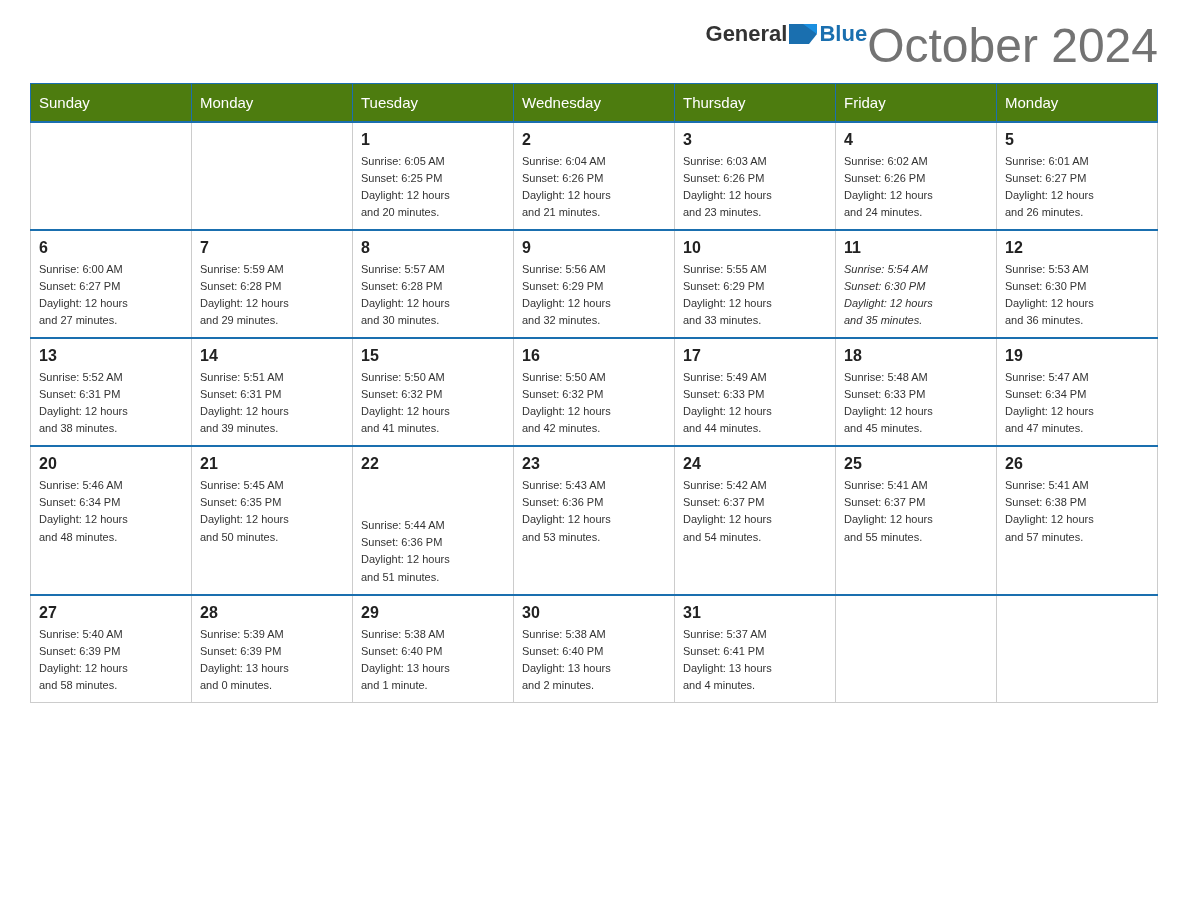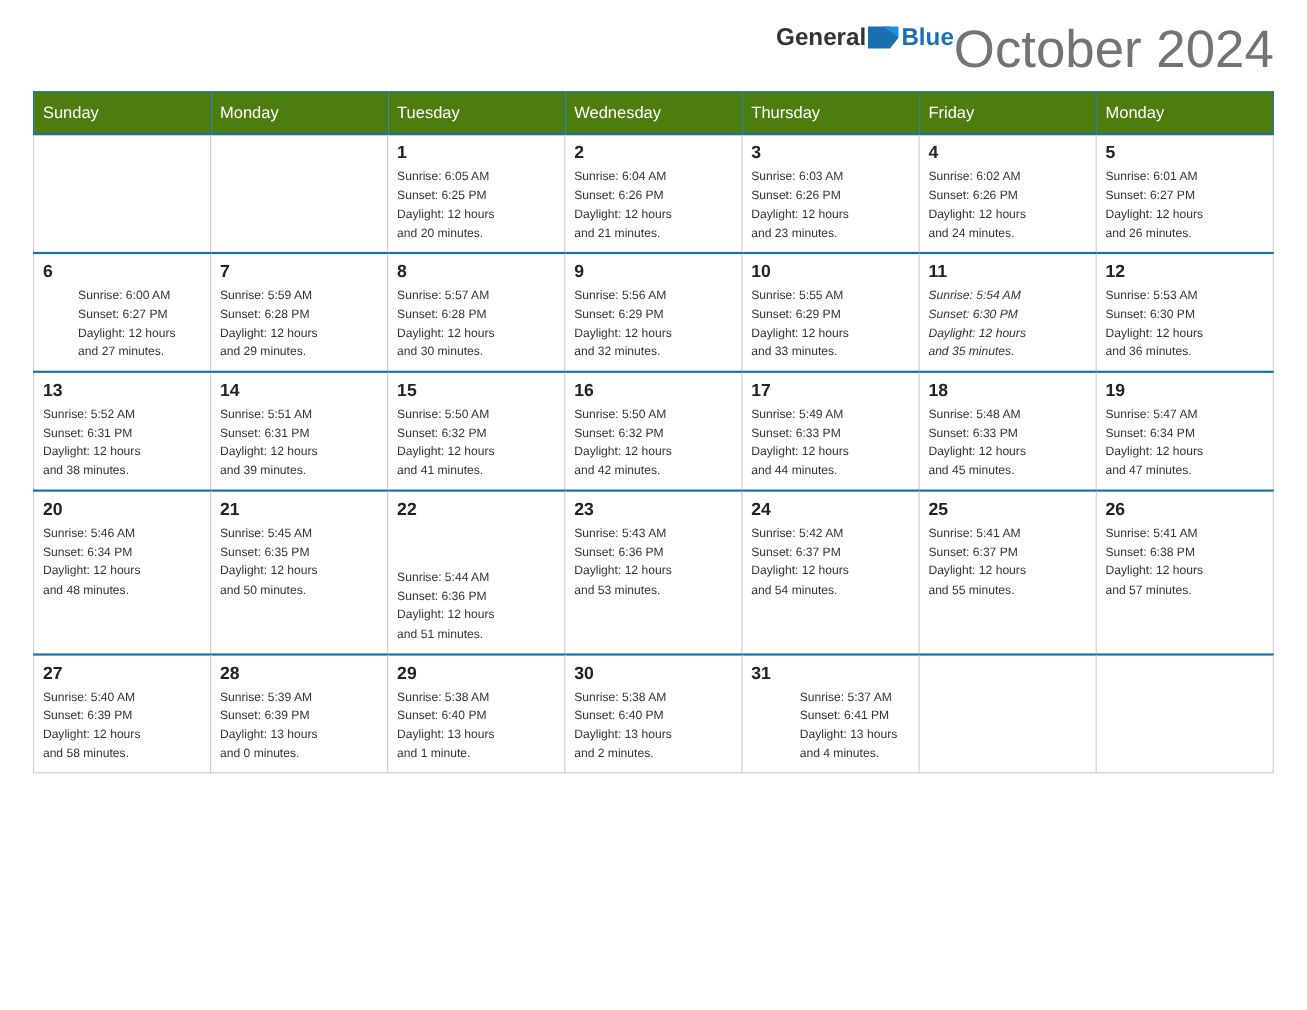--- a/index.html
+++ b/index.html
@@ -157,21 +157,21 @@
           <span class="day-number">5</span>
           <div class="day-info" style="white-space: pre-line;">Sunrise: 6:01 AM
 Sunset: 6:27 PM
 Daylight: 12 hours
 and 26 minutes.</div>
         </td>
       </tr>
       <tr class="week-row">
         <td>
           <span class="day-number">6</span>
-          <div class="day-info" style="white-space: pre-line; margin-left: 32px;">Sunrise: 6:00 AM
+          <div class="day-info" style="white-space: pre-line;">Sunrise: 6:00 AM
 Sunset: 6:27 PM
 Daylight: 12 hours
 and 27 minutes.</div>
         </td>
         <td>
           <span class="day-number">7</span>
           <div class="day-info" style="white-space: pre-line;">Sunrise: 5:59 AM
 Sunset: 6:28 PM
 Daylight: 12 hours
 and 29 minutes.</div>
@@ -338,21 +338,21 @@
         </td>
         <td>
           <span class="day-number">30</span>
           <div class="day-info" style="white-space: pre-line;">Sunrise: 5:38 AM
 Sunset: 6:40 PM
 Daylight: 13 hours
 and 2 minutes.</div>
         </td>
         <td>
           <span class="day-number">31</span>
-          <div class="day-info" style="white-space: pre-line; margin-left: 44px;">Sunrise: 5:37 AM
+          <div class="day-info" style="white-space: pre-line;">Sunrise: 5:37 AM
 Sunset: 6:41 PM
 Daylight: 13 hours
 and 4 minutes.</div>
         </td>
         <td class="empty"></td>
         <td class="empty"></td>
       </tr>
     </tbody>
 </table>
 

